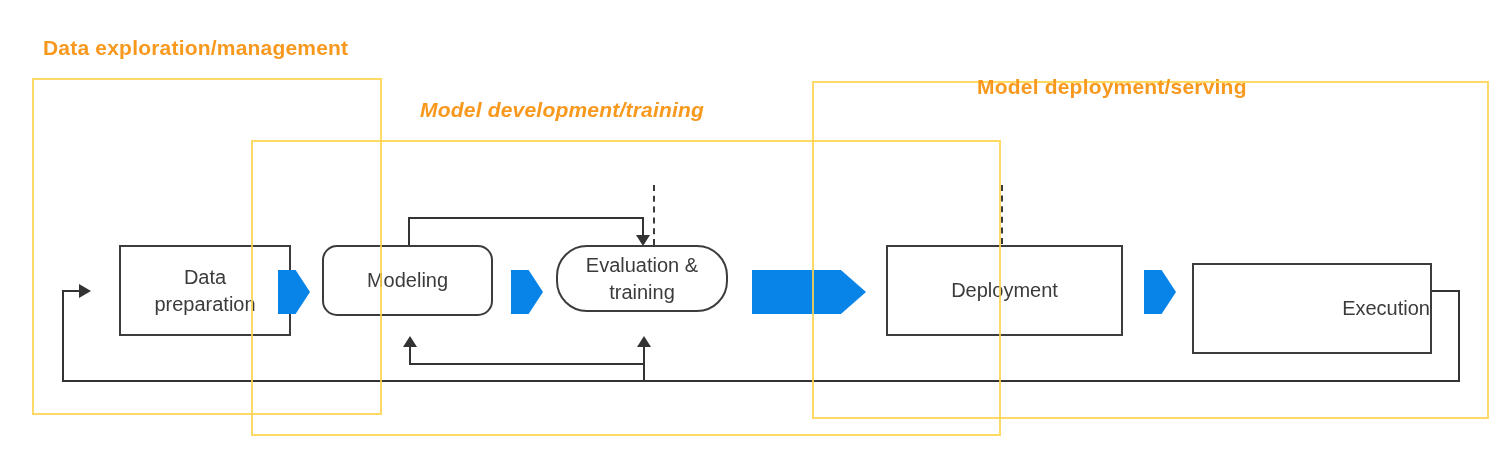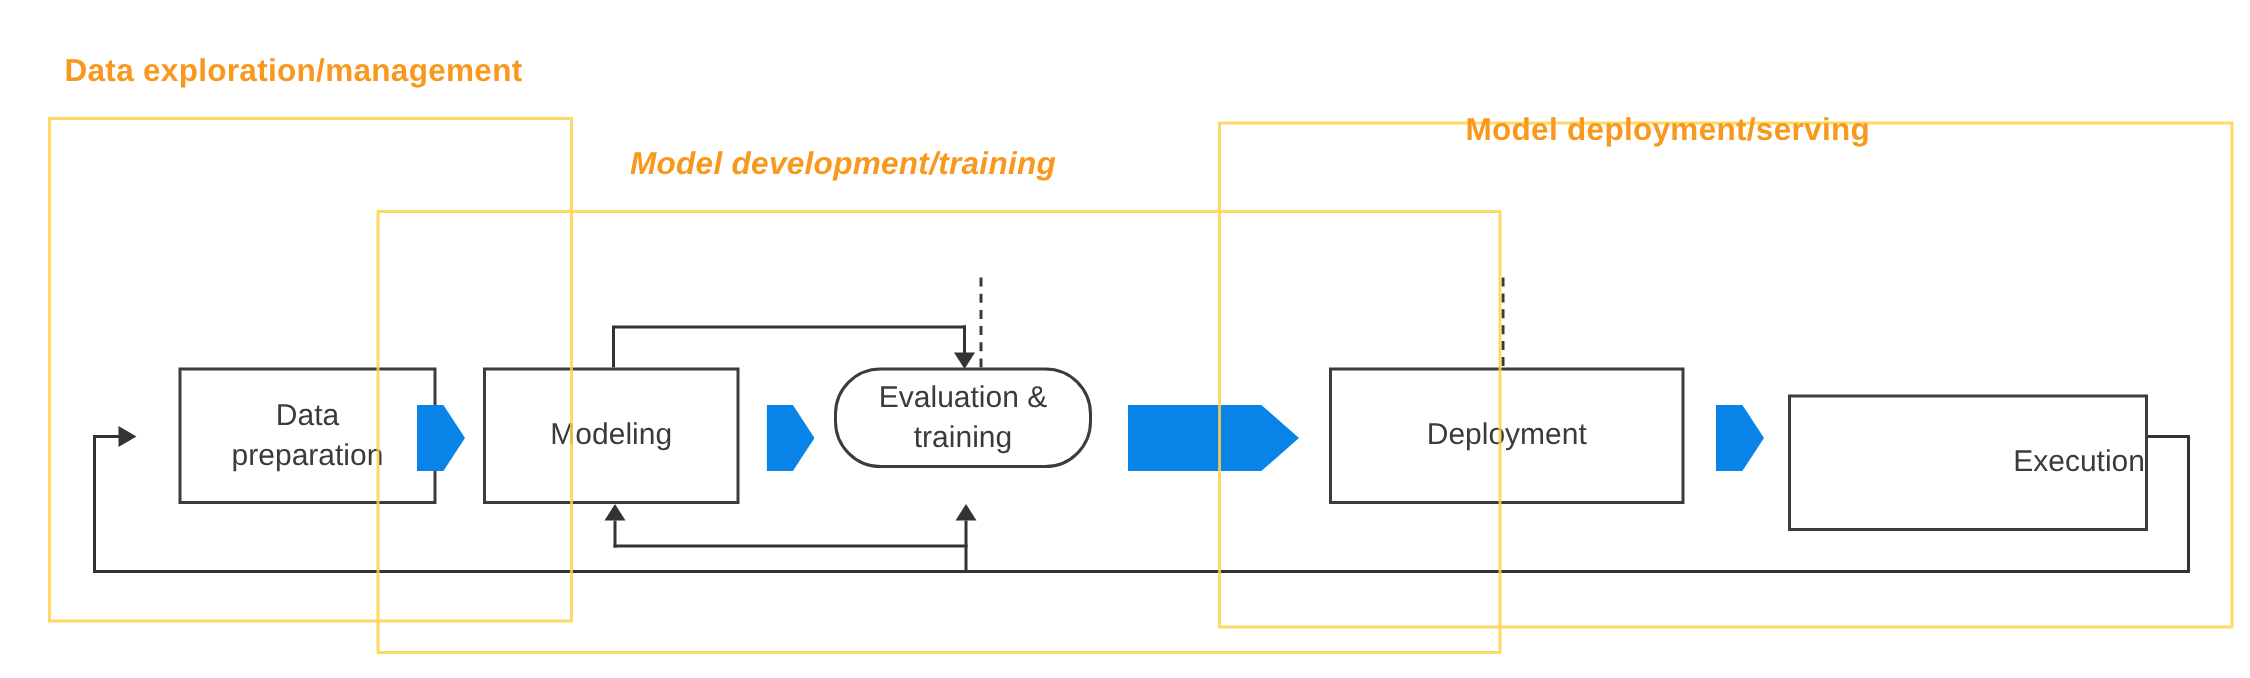--- a/index.html
+++ b/index.html
@@ -63,21 +63,21 @@
   <div class="ln" style="left:1458px;top:290px;width:2px;height:92px;"></div>
   <div class="ln" style="left:62px;top:380px;width:1398px;height:2px;"></div>
   <div class="ln" style="left:62px;top:291px;width:2px;height:91px;"></div>
   <div class="ln" style="left:62px;top:290px;width:18px;height:2px;"></div>
   <div class="ah right" style="left:79px;top:284px;"></div>
 
   <div class="pbox" style="left:90px;top:245px;width:172px;height:91px;margin-left:29px;">
     <span class="box-label">Data
 preparation</span>
   </div>
-  <div class="pbox" style="left:322px;top:245px;width:171px;height:91px;">
+  <div class="pbox" style="left:322px;top:245px;width:171px;height:71px;border-radius:15px;">
     <span class="box-label">Modeling</span>
   </div>
   <div class="pbox" style="left:556px;top:245px;width:172px;height:67px;border-radius:31px;">
     <span class="box-label">Evaluation &amp;
 training</span>
   </div>
   <div class="pbox" style="left:886px;top:245px;width:237px;height:91px;">
     <span class="box-label">Deployment</span>
   </div>
   <div class="pbox" style="left:1192px;top:263px;width:240px;height:91px;justify-content:flex-end;">

